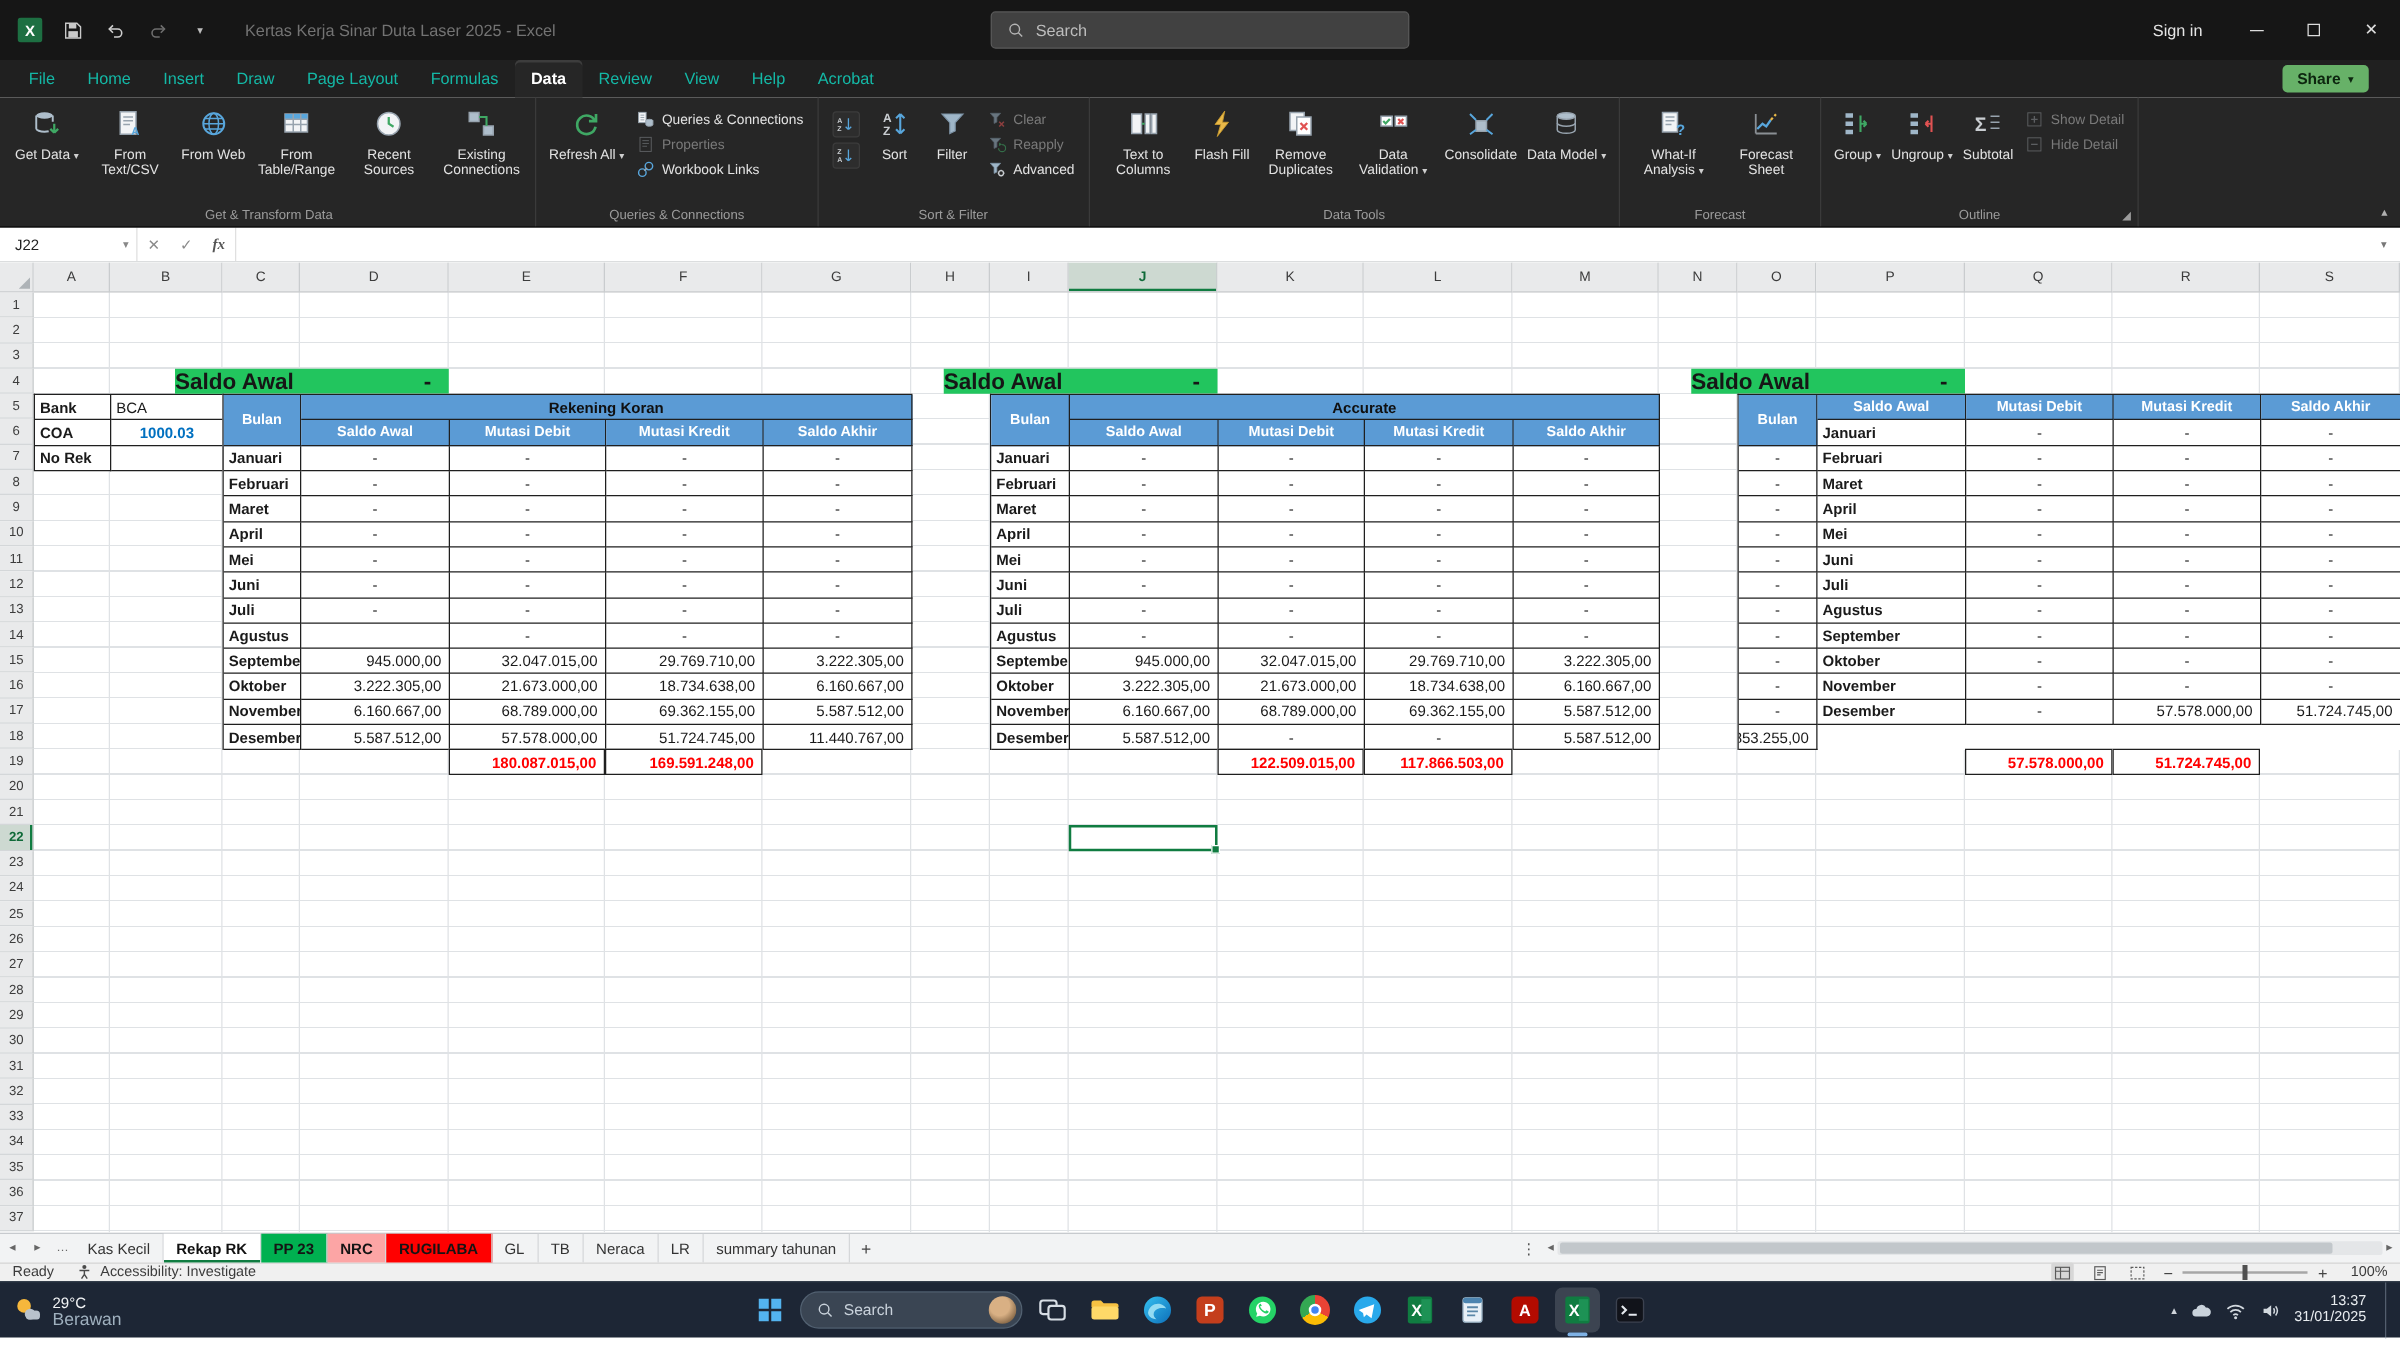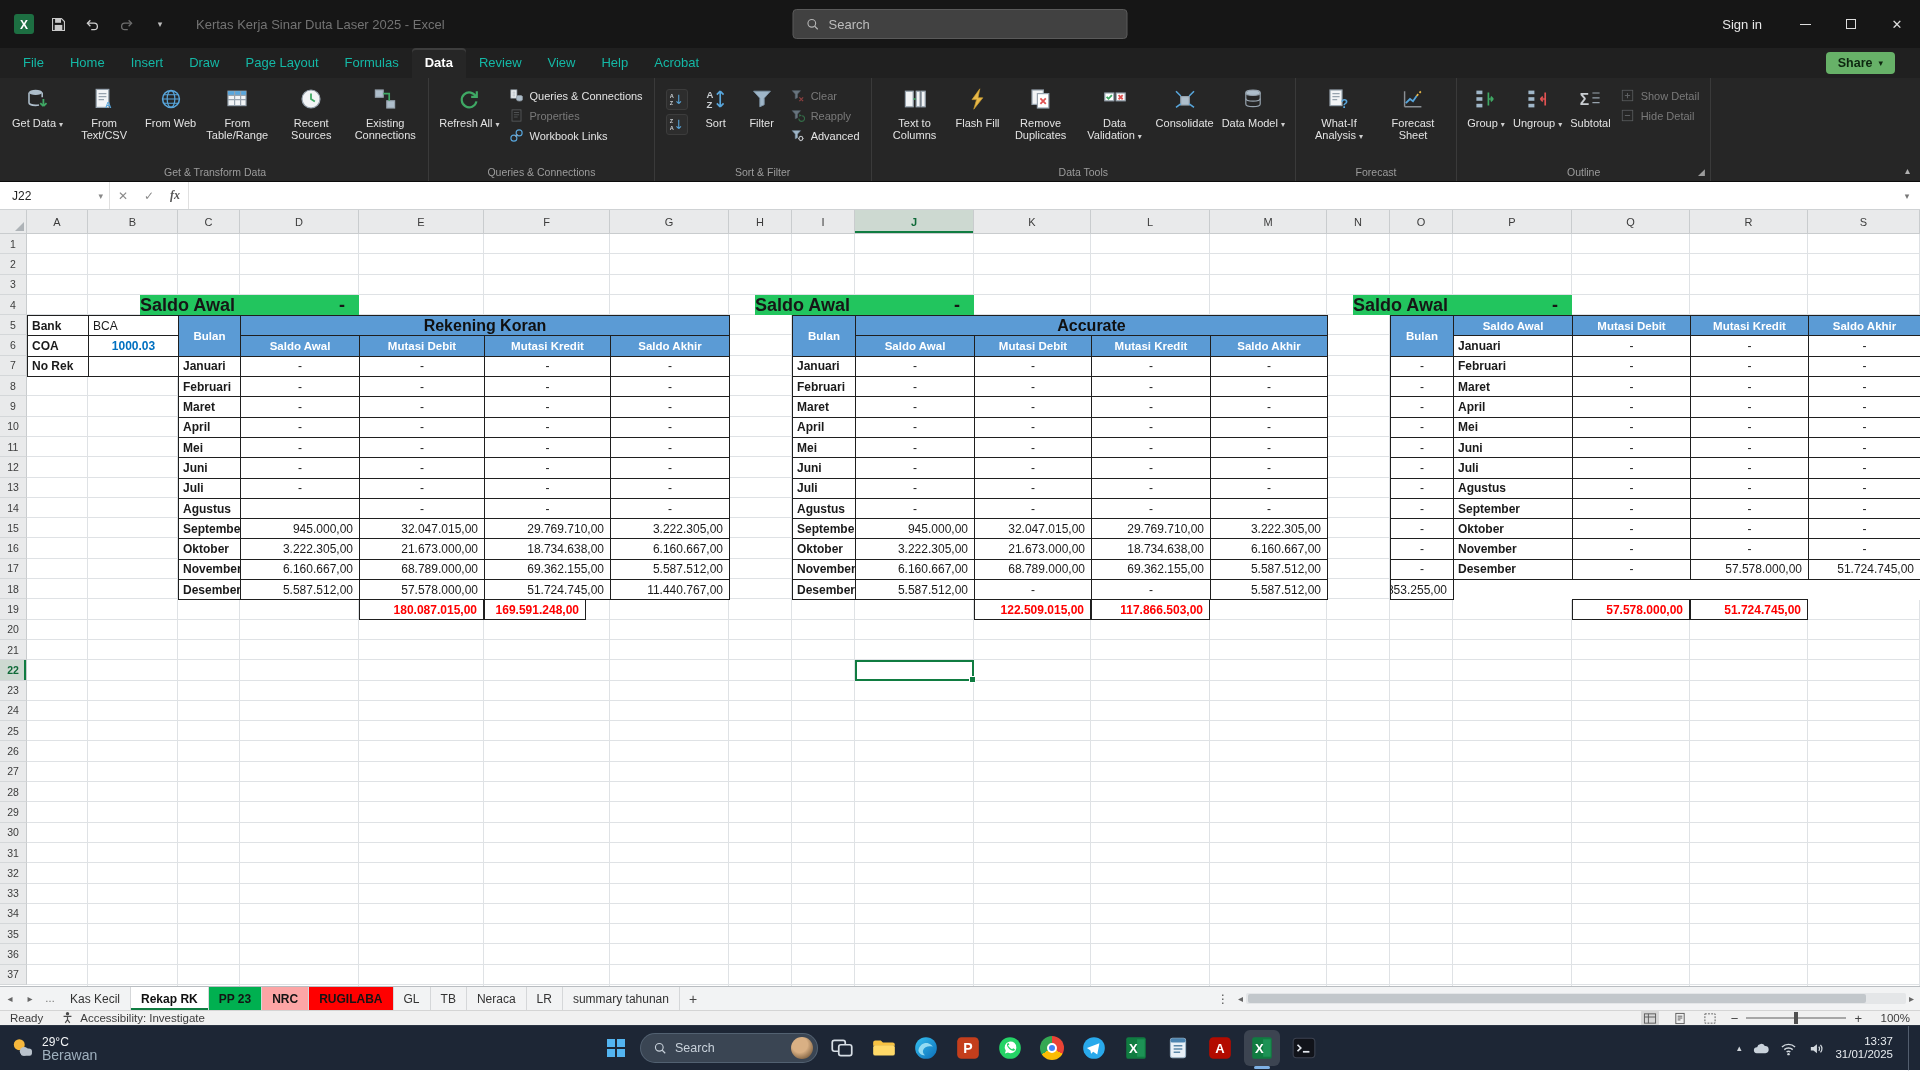--- a/index.html
+++ b/index.html
@@ -77,21 +77,21 @@
   #hlines { position:absolute; left:27px; top:24px; right:0; bottom:0;
     background-image:repeating-linear-gradient(to bottom, transparent 0, transparent 19.3px, #dfe2e5 19.3px, #dfe2e5 20.3px); }
   .vline { position:absolute; top:24px; bottom:0; width:1px; background:#dfe2e5; }
   #sheet-content { position:absolute; left:0; top:0; right:0; bottom:0; }
 
   .tblock { position:absolute; display:grid; grid-auto-rows:20.3px; background:#fff;
     border-top:1px solid #1f1f1f; border-left:1px solid #1f1f1f; font-size:12px; color:#1a1a1a; }
   .tc { border-right:1px solid #1f1f1f; border-bottom:1px solid #1f1f1f; display:flex; align-items:center;
     overflow:hidden; white-space:nowrap; }
   .tc.bulan { background:#5B9BD5; color:#fff; font-weight:700; justify-content:center; font-size:11.5px; }
-  .tc.ttl   { background:#5B9BD5; color:#101010; font-weight:700; justify-content:center; font-size:16px; }
+  .tc.ttl   { background:#5B9BD5; color:#101010; font-weight:700; justify-content:center; font-size:12px; }
   .tc.sub   { background:#5B9BD5; color:#fff; font-weight:700; justify-content:center; font-size:11.5px; }
   .tc.month { font-weight:700; padding-left:4px; }
   .tc.val   { justify-content:flex-end; padding-right:6px; }
   .tc.dash  { justify-content:center; }
   .tc.lbl   { font-weight:700; padding-left:4px; }
   .tc.plain { padding-left:4px; }
   .tc.coa   { justify-content:center; color:#0070C0; font-weight:700; }
   .saldo { position:absolute; height:20.3px; background:#22c55e; display:flex; align-items:center;
     font-size:18px; font-weight:700; color:#161616; }
   .saldo .sl { width:100px; text-align:right; padding-right:4px; overflow:hidden; white-space:nowrap; }
@@ -680,21 +680,21 @@
           <div class="tc val">68.789.000,00</div>
           <div class="tc val">69.362.155,00</div>
           <div class="tc val">5.587.512,00</div>
           <div class="tc month">Desember</div>
           <div class="tc val">5.587.512,00</div>
           <div class="tc val">57.578.000,00</div>
           <div class="tc val">51.724.745,00</div>
           <div class="tc val">11.440.767,00</div>
         </div>
         <div class="totalcell" style="left: 359px; top: 389.4px; width: 125px;">180.087.015,00</div>
-        <div class="totalcell" style="left: 484px; top: 389.4px; width: 102px;">169.591.248,00</div>
+        <div class="totalcell" style="left: 484px; top: 389.4px; width: 126px;">169.591.248,00</div>
         <div class="saldo" style="left: 755px; top: 84.9px; width: 219px;">
           <span class="sl">Saldo Awal :</span>
           <span class="sv">-</span>
         </div>
         <div class="tblock" style="left: 792px; top: 105.2px; grid-template-columns: 63px 119px 117px 119px 117px;">
           <div class="tc bulan" style="grid-row: 1 / 3;">Bulan</div>
           <div class="tc ttl" style="grid-column: 2 / 6;">Accurate</div>
           <div class="tc sub">Saldo Awal</div>
           <div class="tc sub">Mutasi Debit</div>
           <div class="tc sub">Mutasi Kredit</div>

